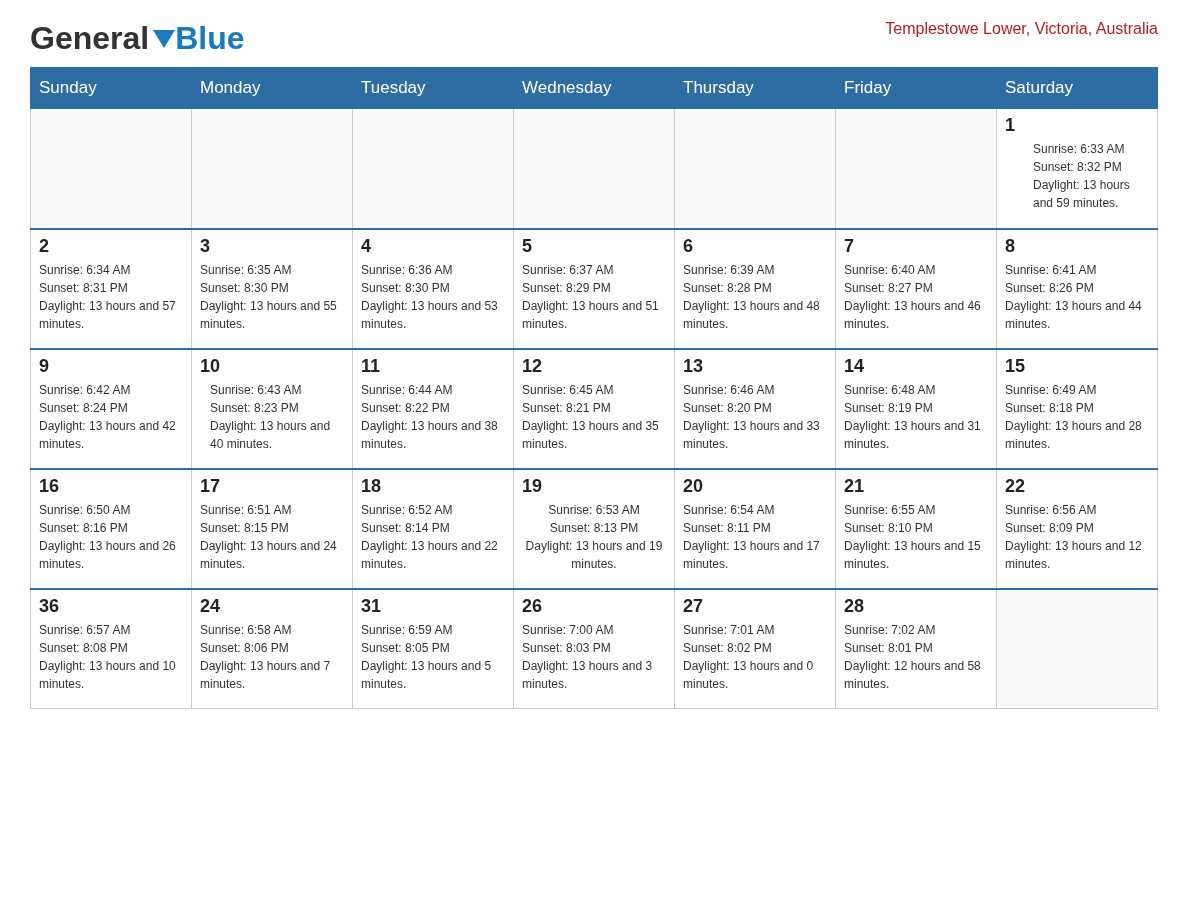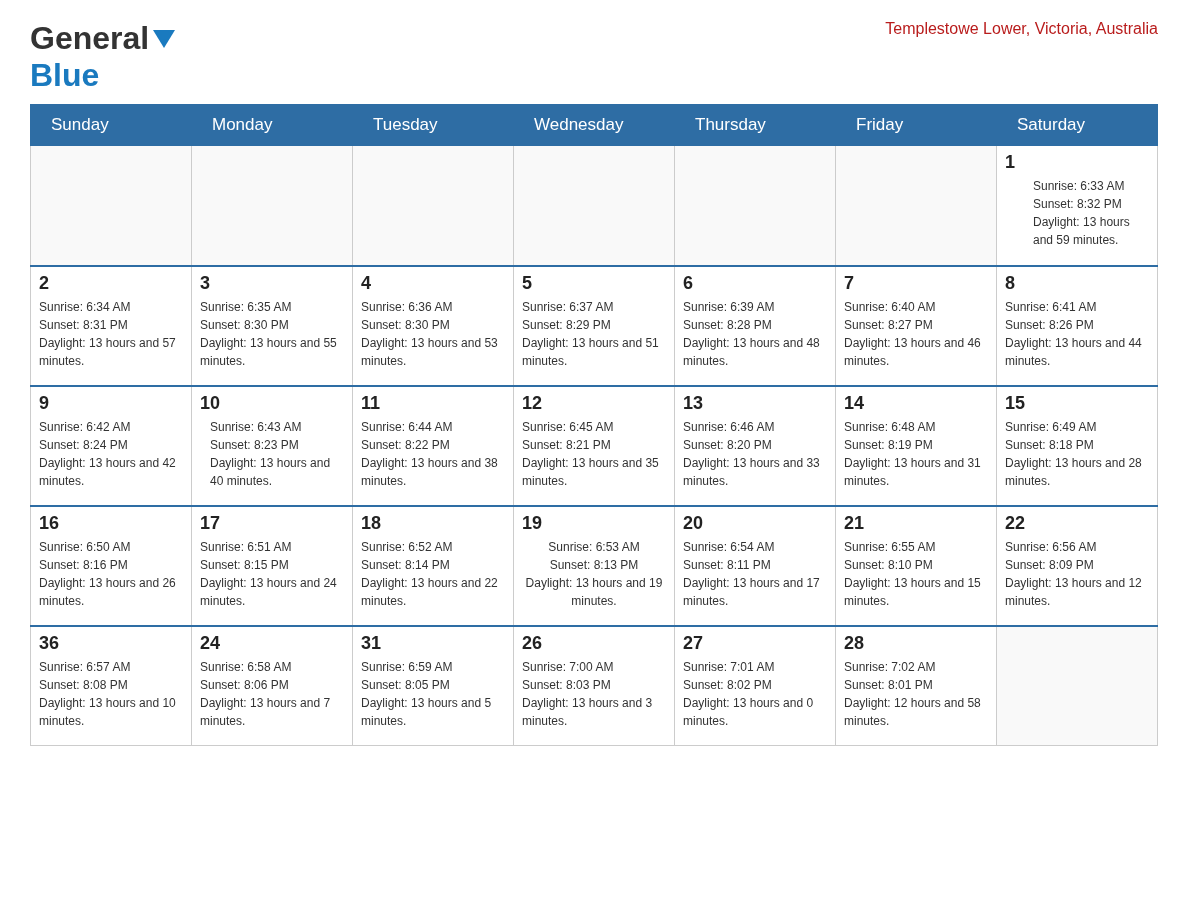--- a/index.html
+++ b/index.html
@@ -11,21 +11,21 @@
       padding: 20px 30px;
     }
     .header {
       display: flex;
       justify-content: space-between;
       align-items: flex-start;
       margin-bottom: 10px;
     }
     .logo {
       display: flex;
-      flex-direction: column;
+      flex-direction: row;
       align-items: flex-start;
     }
     .logo-line {
       display: flex;
       align-items: center;
     }
     .title-block {
       text-align: right;
     }
     .title-block h1 {
@@ -39,21 +39,21 @@
       text-align: center;
     }
     .calendar {
       width: 100%;
       border-collapse: collapse;
       margin-top: 5px;
     }
     .calendar th {
       background-color: #2e6da4;
       color: #fff;
-      padding: 10px 20px;
+      padding: 10px 8px;
       text-align: left;
       font-size: 17px;
       font-weight: normal;
       border: 1px solid #2e6da4;
     }
     .calendar td {
       border: 1px solid #ccc;
       vertical-align: top;
       padding: 6px 8px;
       width: 14.28%;

